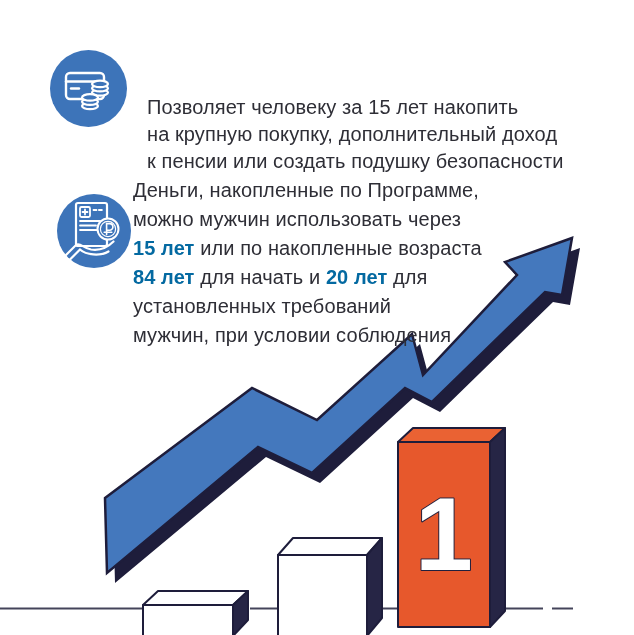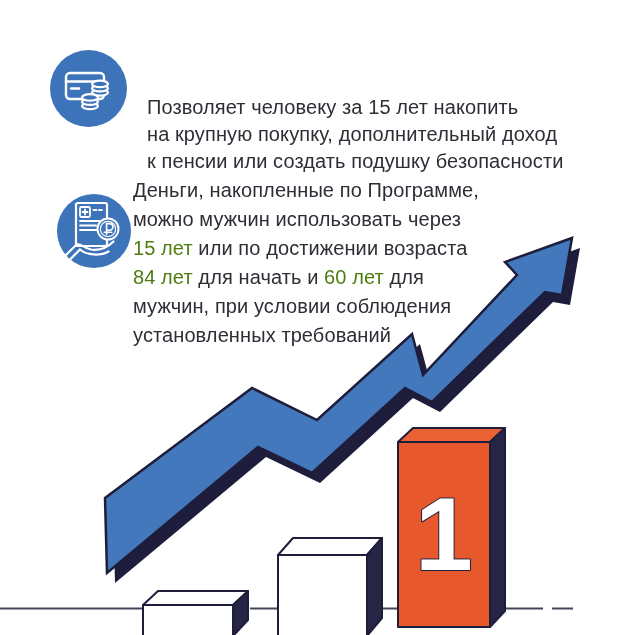--- a/index.html
+++ b/index.html
@@ -3,21 +3,21 @@
 <meta charset="utf-8">
 <style>
   html,body{margin:0;padding:0;background:#fff;}
   #stage{position:relative;width:634px;height:635px;overflow:hidden;background:#ffffff;
          font-family:"Liberation Sans","DejaVu Sans",sans-serif;}
   .layer{position:absolute;left:0;top:0;}
   .icon-circle{position:absolute;}
   .para{position:absolute;color:#2e2e36;font-size:20px;letter-spacing:0.1px;}
   .para1{left:147px;top:57px;line-height:27px;white-space:pre-line;margin-top:37px;}
   .para2{left:133px;top:176px;line-height:29px;}
-  .hl{color:#4d7c0f;font-weight:normal;}
+  .hl{color:#0369a1;font-weight:bold;}
   .rank-num{font-family:"Liberation Sans","DejaVu Sans",sans-serif;font-weight:bold;}
 </style>
 </head>
 <body>
 
 <div id="stage">
 
   <svg class="layer" width="634" height="635" viewBox="0 0 634 635">
 
     <g stroke="#44445a" stroke-width="2">
@@ -92,19 +92,19 @@
     </g>
   </svg>
 
   <div class="para para1">Позволяет человеку за 15 лет накопить
 на крупную покупку, дополнительный доход
 к пенсии или создать подушку безопасности</div>
 
   <div class="para para2">
     <div><span>Деньги, накопленные по Программе,</span></div>
     <div><span>можно мужчин использовать через</span></div>
-    <div><span class="hl">15 лет</span><span> или по достижении возраста</span></div>
-    <div><span class="hl">84 лет</span><span> для начать и </span><span class="hl">60 лет</span><span> для</span></div>
+    <div><span class="hl">15 лет</span><span> или по накопленные возраста</span></div>
+    <div><span class="hl">84 лет</span><span> для начать и </span><span class="hl">20 лет</span><span> для</span></div>
+    <div><span>установленных требований</span></div>
     <div><span>мужчин, при условии соблюдения</span></div>
-    <div><span>установленных требований</span></div>
   </div>
 
 </div>
 
 </body></html>

